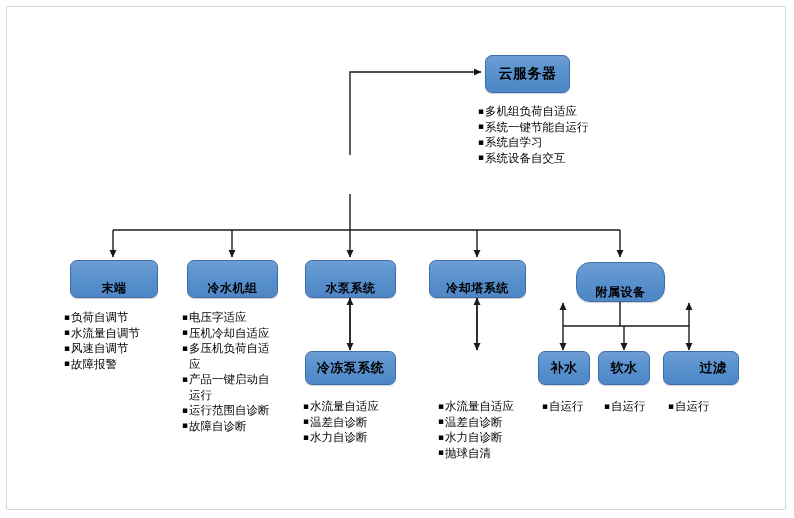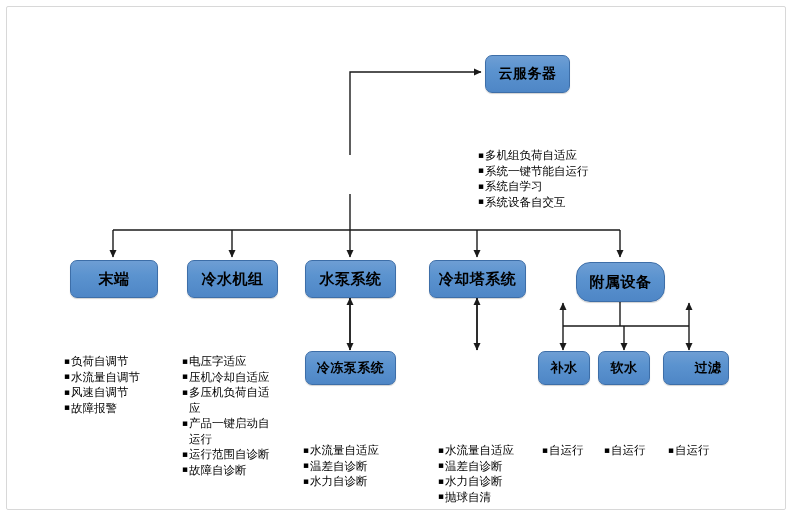--- a/index.html
+++ b/index.html
@@ -45,29 +45,28 @@
     font-weight: bold;
     display: flex;
     align-items: center;
     justify-content: center;
     text-align: center;
     letter-spacing: 0.5px;
     box-shadow: 0 1px 1px rgba(0,0,0,0.18);
   }
   .node.lvl1 { font-size: 15px; }
   .node.lvl2 { font-size: 14px; }
-  .node.lvl3 { font-size: 15px; }
+  .node.lvl3 { font-size: 12px; align-items: flex-end; }
   .node.lvl4 { font-size: 13px; }
   .bullets {
     position: absolute;
     font-size: 11.5px;
     line-height: 15.5px;
     color: #000000;
     white-space: normal;
-    margin-top: 44px;
   }
   .bullets .bi {
     display: block;
     text-indent: 0;
     padding-left: 7px;
     position: relative;
   }
   .bullets .bi::before {
     content: "\25AA";
     position: absolute;
@@ -157,21 +156,21 @@
 
 
   <div class="node lvl4" style="left:538px; top:351px; width:52px; height:34px;">
     <span>补水</span>
   </div>
 
   <div class="node lvl4" style="left:598px; top:351px; width:52px; height:34px;">
     <span>软水</span>
   </div>
 
-  <div class="node lvl4" style="left:663px; top:351px; width:66px; height:34px;padding-left:24px;">
+  <div class="node lvl4" style="left:663px; top:351px; width:76px; height:34px;padding-left:24px;">
     <span>过滤</span>
   </div>
 
   <div class="bullets" style="left:478px; top:104px; width:150px;">
     <span class="bi">多机组负荷自适应</span>
     <span class="bi">系统一键节能自运行</span>
     <span class="bi">系统自学习</span>
     <span class="bi">系统设备自交互</span>
   </div>
 

